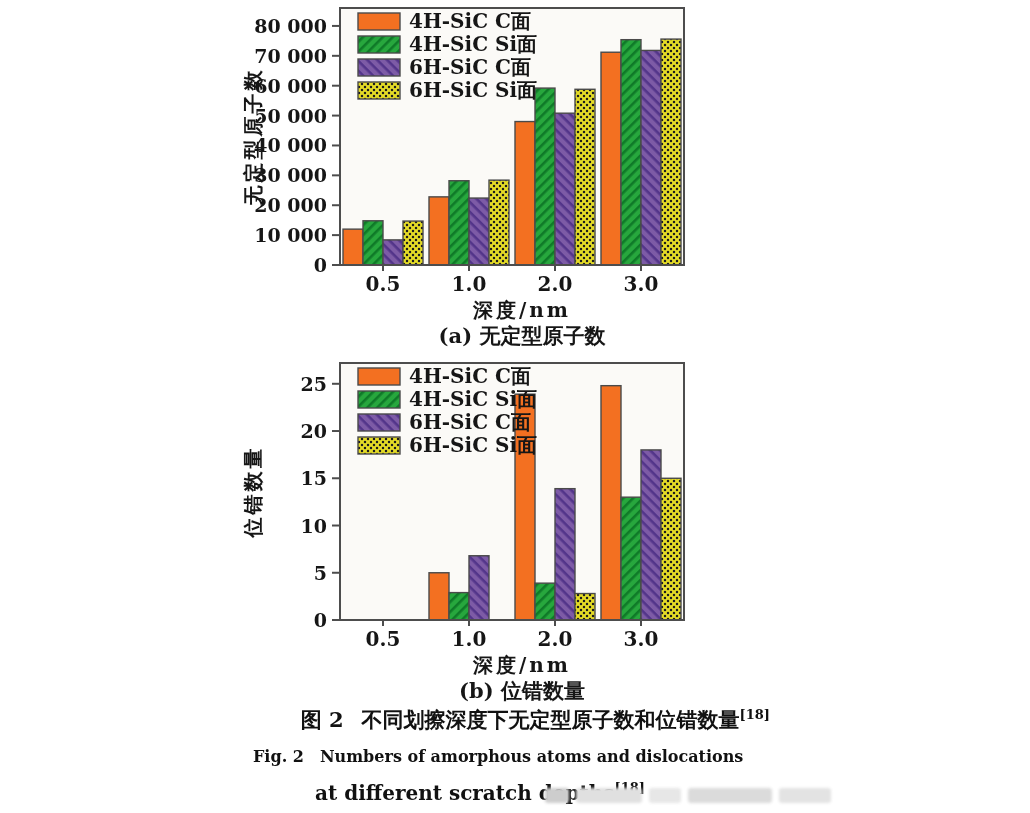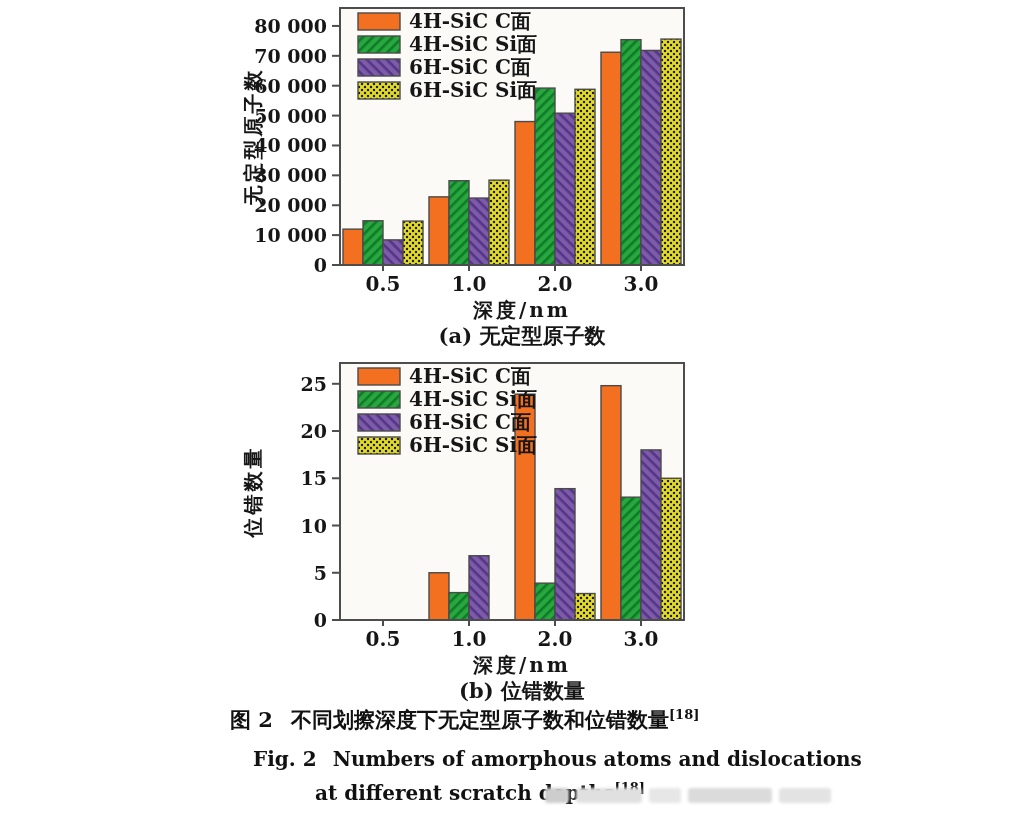--- a/index.html
+++ b/index.html
@@ -11,26 +11,26 @@
   .chart-svg{position:absolute;left:230px;width:470px;height:348px;}
   #chart-a{top:0;}
   #chart-b{top:355px;}
   
   .t-tick{font-family:"DejaVu Serif","Liberation Serif",serif;font-size:19px;font-weight:700;fill:#161616;}
   .t-cat{font-family:"DejaVu Serif","Liberation Serif",serif;font-size:20px;font-weight:700;fill:#161616;}
   .t-axis{font-family:"DejaVu Serif","Liberation Serif",serif;font-size:20px;font-weight:700;fill:#161616;letter-spacing:3px;}
   .t-legend{font-family:"DejaVu Serif","Liberation Serif",serif;font-size:20px;font-weight:700;fill:#161616;}
   .t-sub{font-family:"DejaVu Serif","Liberation Serif",serif;font-size:21px;font-weight:700;fill:#161616;}
   .caption-cn{
-    position:absolute;top:706px;left:230px;width:540px;text-align:left;
+    position:absolute;top:706px;left:230px;width:540px;text-align:right;
     font-size:21px;font-weight:700;white-space:nowrap;
   }
   .caption-cn .cap-label{margin-right:18px;}
   .caption-en-1{
-    position:absolute;top:747px;left:253px;font-size:20px;font-weight:700;white-space:nowrap;text-align:center;
+    position:absolute;top:747px;left:253px;font-size:16px;font-weight:700;white-space:nowrap;text-align:center;
   }
   .caption-en-1 .cap-label{margin-right:16px;}
   .caption-en-2{
     position:absolute;top:780px;left:315px;font-size:20px;font-weight:700;white-space:nowrap;
   }
   sup.cap-sup{font-size:13px;font-weight:700;}
   .watermark{
     position:absolute;left:545px;top:785px;height:20px;display:flex;gap:7px;align-items:center;
     filter:blur(1.5px);
   }

